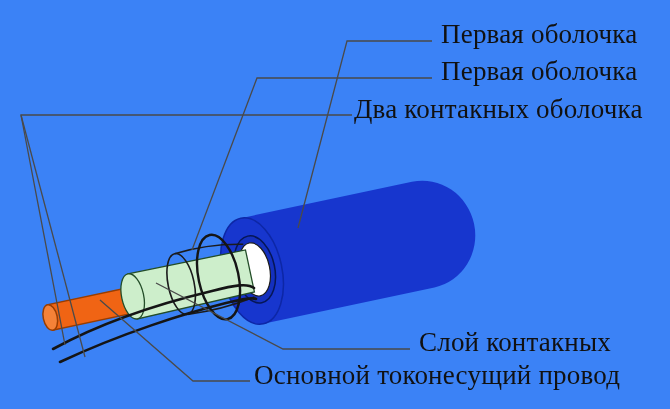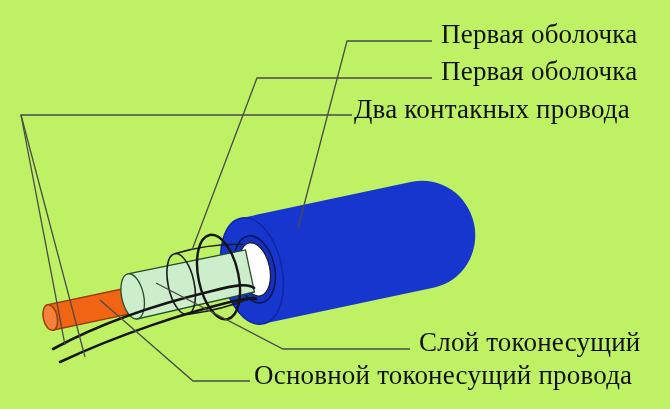--- a/index.html
+++ b/index.html
@@ -1,19 +1,19 @@
 <!DOCTYPE html>
 <html><head>
 <meta charset="utf-8">
 <style>
   html,body{margin:0;padding:0;background:#fff;}
   .stage{
     position:relative;
     width:670px;height:409px;
-    background:#bef264;
+    background:#3b82f6;
     overflow:hidden;
     font-family:"Liberation Serif","DejaVu Serif",serif;
   }
   .stage svg{position:absolute;left:0;top:0;}
   .lbl{
     position:absolute;
     font-size:27px;
     line-height:1.08;
     color:#111;
     white-space:nowrap;
@@ -61,16 +61,16 @@
     <path d="M 432,41 L 347,41 L 298,228" fill="none" stroke-width="1.3" stroke="#4A4A4A"></path>
     <path d="M 432,78 L 257,78 L 192,250" fill="none" stroke-width="1.3" stroke="#4A4A4A"></path>
     <path d="M 352,115 L 21,115 L 65,345" fill="none" stroke-width="1.3" stroke="#4A4A4A"></path>
     <path d="M 21,115 L 85,357" fill="none" stroke-width="1.3" stroke="#4A4A4A"></path>
     <path d="M 410,349 L 283,349 L 156,283" fill="none" stroke-width="1.3" stroke="#4A4A4A"></path>
     <path d="M 250,381 L 193,381 L 100,300" fill="none" stroke-width="1.3" stroke="#4A4A4A"></path>
   </svg>
 
   <div class="lbl lbl-first">Первая оболочка</div>
   <div class="lbl lbl-second">Первая оболочка</div>
-  <div class="lbl lbl-contact">Два контакных провода</div>
-  <div class="lbl lbl-phosph">Слой токонесущий</div>
-  <div class="lbl lbl-main">Основной токонесущий провода</div>
+  <div class="lbl lbl-contact">Два контакных оболочка</div>
+  <div class="lbl lbl-phosph">Слой контакных</div>
+  <div class="lbl lbl-main">Основной токонесущий провод</div>
 </div>
 
 </body></html>

